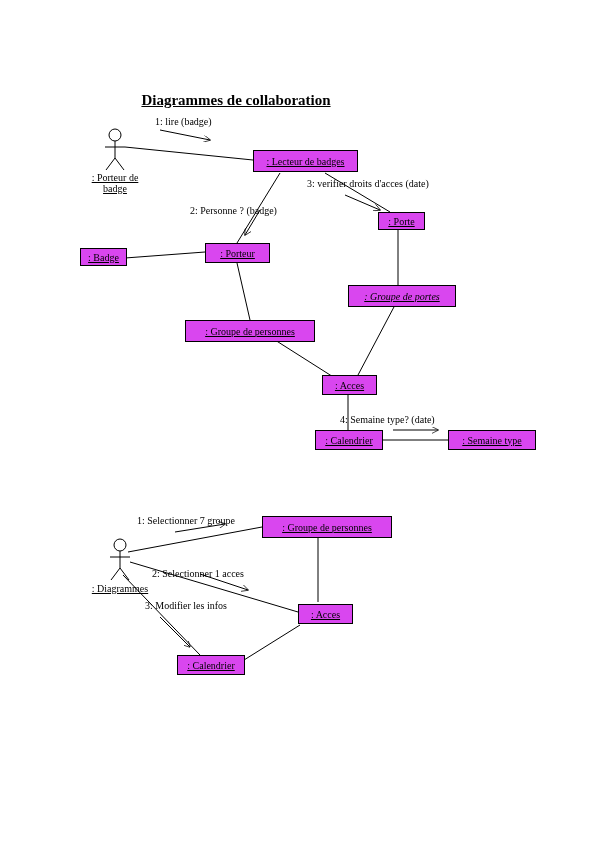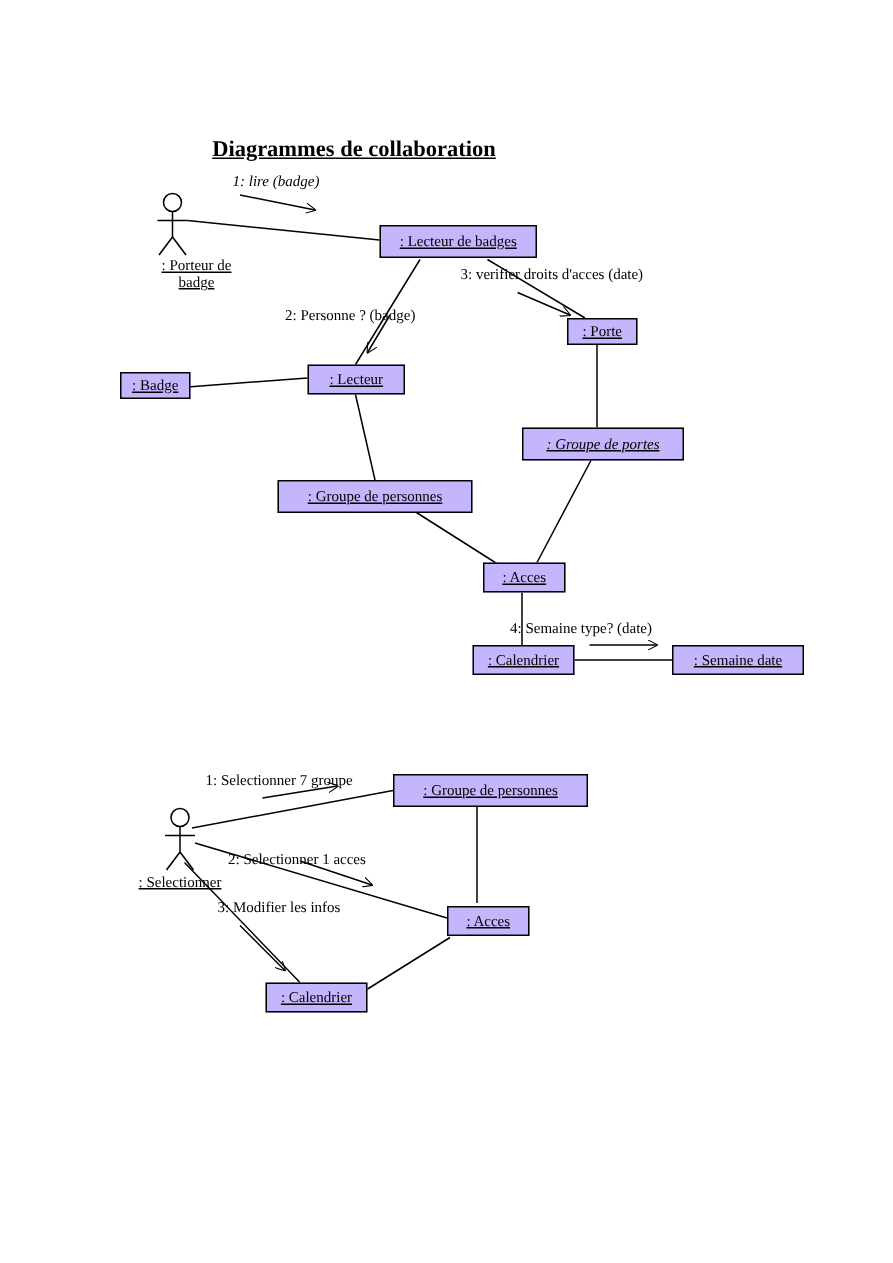--- a/index.html
+++ b/index.html
@@ -29,21 +29,21 @@
   }
   .msg {
     position: absolute;
     font-size: 10px;
     white-space: nowrap;
   }
   svg { position: absolute; top: 0; left: 0; }
   .box {
     position: absolute;
     border: 1px solid #000;
-    background: #c4b5fd;
+    background: #d946ef;
     font-size: 10px;
     display: flex;
     align-items: center;
     justify-content: center;
     text-decoration: underline;
     box-sizing: border-box;
   }
   .multi::before, .multi::after {
     content: "";
     position: absolute;
@@ -122,39 +122,39 @@
 
   <line x1="123" y1="575" x2="200" y2="655" stroke="#000"></line>
 
   <line x1="160" y1="617" x2="190" y2="647" stroke="#000" marker-end="url(#arrow)"></line>
 
   <line x1="318" y1="538" x2="318" y2="602" stroke="#000"></line>
 
   <line x1="300" y1="625" x2="244" y2="660" stroke="#000"></line>
 </svg>
 
-<div class="actor-label" style="left:102px; top:172px; width:58px;">: Porteur de badge</div>
-<div class="actor-label" style="left:90px; top:583px; width:60px;">: Selectionner</div>
+<div class="actor-label" style="left:86px; top:172px; width:58px;">: Porteur de badge</div>
+<div class="actor-label" style="left:90px; top:583px; width:60px;">: Diagrammes</div>
 
-<div class="msg" style="left:155px; top:116px;font-style:italic;">1: lire (badge)</div>
+<div class="msg" style="left:155px; top:116px;">1: lire (badge)</div>
 <div class="msg" style="left:190px; top:205px;">2: Personne ? (badge)</div>
 <div class="msg" style="left:307px; top:178px;">3: verifier droits d'acces (date)</div>
 <div class="msg" style="left:340px; top:414px;">4: Semaine type? (date)</div>
 
 <div class="msg" style="left:137px; top:515px;">1: Selectionner 7 groupe</div>
 <div class="msg" style="left:152px; top:556px;margin-top:12px;">2: Selectionner 1 acces</div>
 <div class="msg" style="left:145px; top:600px;">3: Modifier les infos</div>
 
 <div class="box" style="left:253px; top:150px; width:105px; height:22px;">: Lecteur de badges</div>
 <div class="box" style="left:378px; top:212px; width:47px; height:18px;">: Porte</div>
 <div class="box" style="left:80px;  top:248px; width:47px; height:18px;">: Badge</div>
-<div class="box" style="left:205px; top:243px; width:65px; height:20px;">: Lecteur</div>
+<div class="box" style="left:205px; top:243px; width:65px; height:20px;">: Porteur</div>
 
 <div class="box multi" style="left:185px; top:320px; width:130px; height:22px;">: Groupe de personnes</div>
 <div class="box multi" style="left:348px; top:285px; width:108px; height:22px;font-style:italic;">: Groupe de portes</div>
 
 <div class="box" style="left:322px; top:375px; width:55px; height:20px;">: Acces</div>
 <div class="box" style="left:315px; top:430px; width:68px; height:20px;">: Calendrier</div>
-<div class="box multi" style="left:448px; top:430px; width:88px; height:20px;">: Semaine date</div>
+<div class="box multi" style="left:448px; top:430px; width:88px; height:20px;">: Semaine type</div>
 
 <div class="box multi" style="left:262px; top:516px; width:130px; height:22px;">: Groupe de personnes</div>
 <div class="box multi" style="left:298px; top:604px; width:55px; height:20px;">: Acces</div>
 <div class="box" style="left:177px; top:655px; width:68px; height:20px;">: Calendrier</div>
 
 </body></html>

